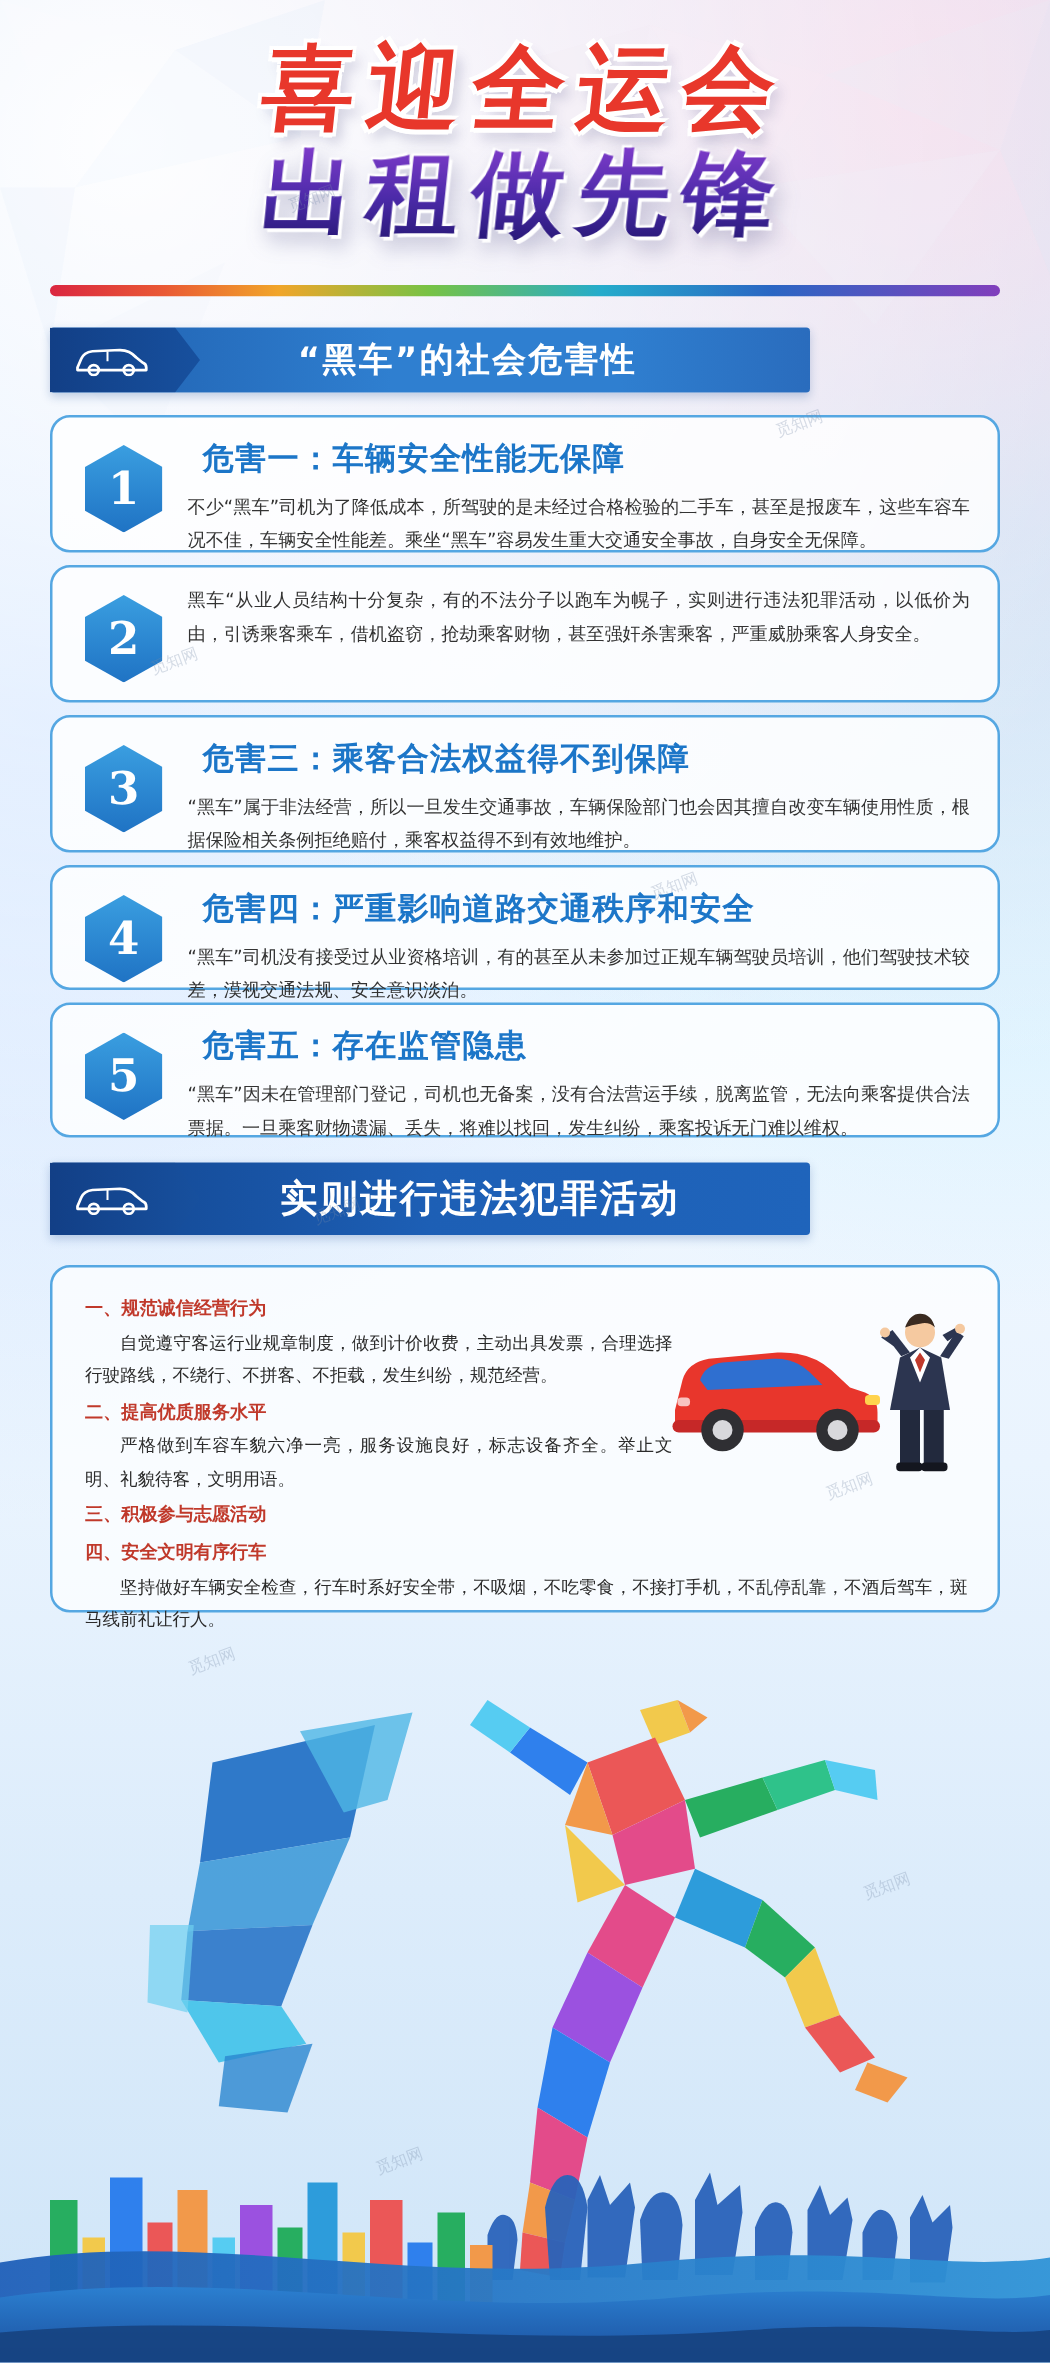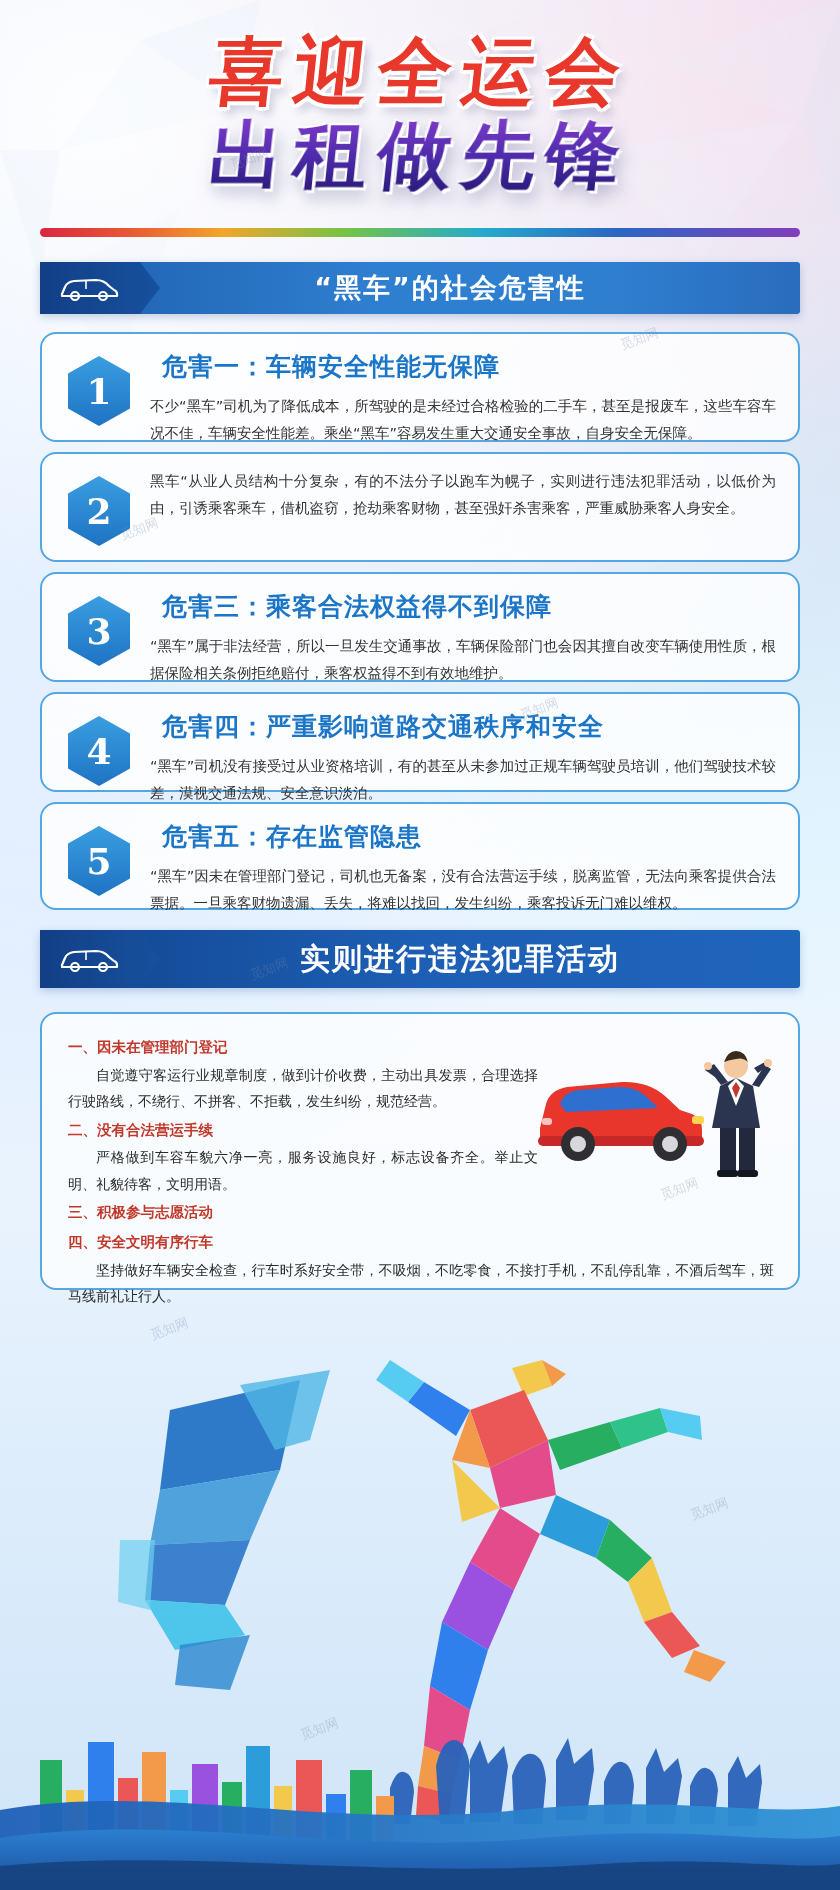--- a/index.html
+++ b/index.html
@@ -81,21 +81,21 @@
     height: 9px;
     border-radius: 5px;
     background: linear-gradient(90deg,#d81b36 0%, #e8502a 12%, #f0a01f 24%, #6fbf3b 40%, #19a7c8 58%, #1f5fc0 76%, #7b35b8 100%);
     opacity: 0.95;
   }
 
   
   .section-bar {
     position: absolute;
     left: 40px;
-    width: 760px;
+    width: 608px;
     height: 52px;
     background: linear-gradient(90deg,#1f5fae 0%, #2f7fd0 45%, #2f7fd0 75%, #2a6cbd 100%);
     border-radius: 3px;
     display: flex;
     align-items: center;
     box-shadow: 0 3px 8px rgba(30,80,150,0.25);
   }
   .section-bar.dark {
     background: linear-gradient(90deg,#12458f 0%, #1d5fb5 50%, #1f64bb 100%);
   }
@@ -349,23 +349,23 @@
         <rect x="198" y="96" width="16" height="44" fill="#22293d"></rect>
         <rect x="217" y="96" width="16" height="44" fill="#22293d"></rect>
         <rect x="195" y="138" width="21" height="7" rx="3" fill="#14161f"></rect>
         <rect x="215" y="138" width="21" height="7" rx="3" fill="#14161f"></rect>
         <circle cx="186" cy="34" r="4" fill="#f5c9a0"></circle>
         <circle cx="246" cy="31" r="4" fill="#f5c9a0"></circle>
       </g>
     </svg>
 
     <div class="conduct-text">
-      <div class="conduct-head">一、因未在管理部门登记</div>
+      <div class="conduct-head">一、规范诚信经营行为</div>
       <div class="conduct-para">自觉遵守客运行业规章制度，做到计价收费，主动出具发票，合理选择行驶路线，不绕行、不拼客、不拒载，发生纠纷，规范经营。</div>
-      <div class="conduct-head">二、没有合法营运手续</div>
+      <div class="conduct-head">二、提高优质服务水平</div>
       <div class="conduct-para">严格做到车容车貌六净一亮，服务设施良好，标志设备齐全。举止文明、礼貌待客，文明用语。</div>
     </div>
 
     <div class="conduct-text full">
       <div class="conduct-head">三、积极参与志愿活动</div>
       <div class="conduct-head">四、安全文明有序行车</div>
       <div class="conduct-para">坚持做好车辆安全检查，行车时系好安全带，不吸烟，不吃零食，不接打手机，不乱停乱靠，不酒后驾车，斑马线前礼让行人。</div>
     </div>
   </div>
 

